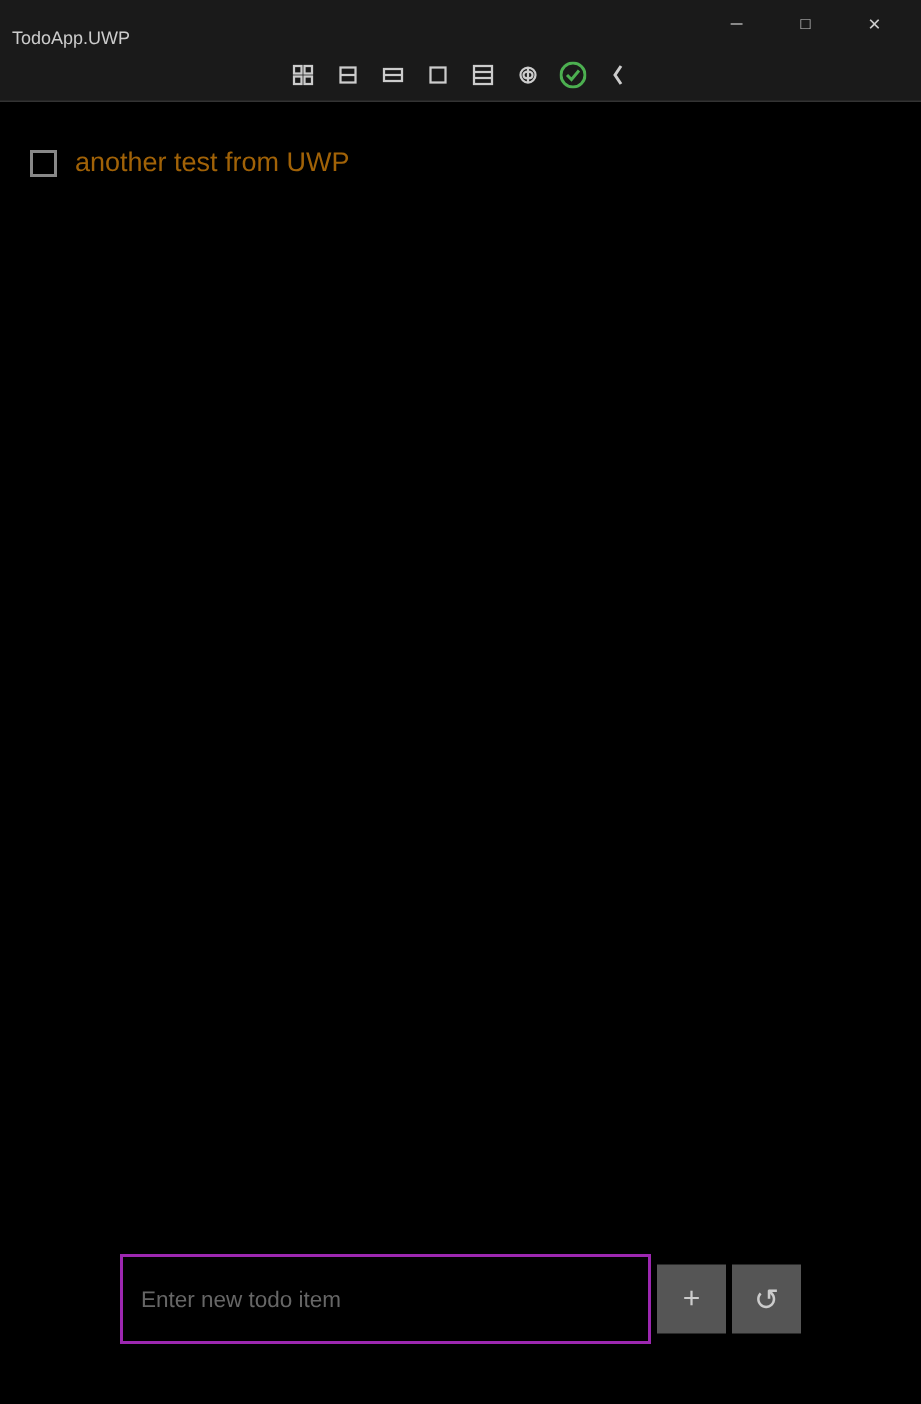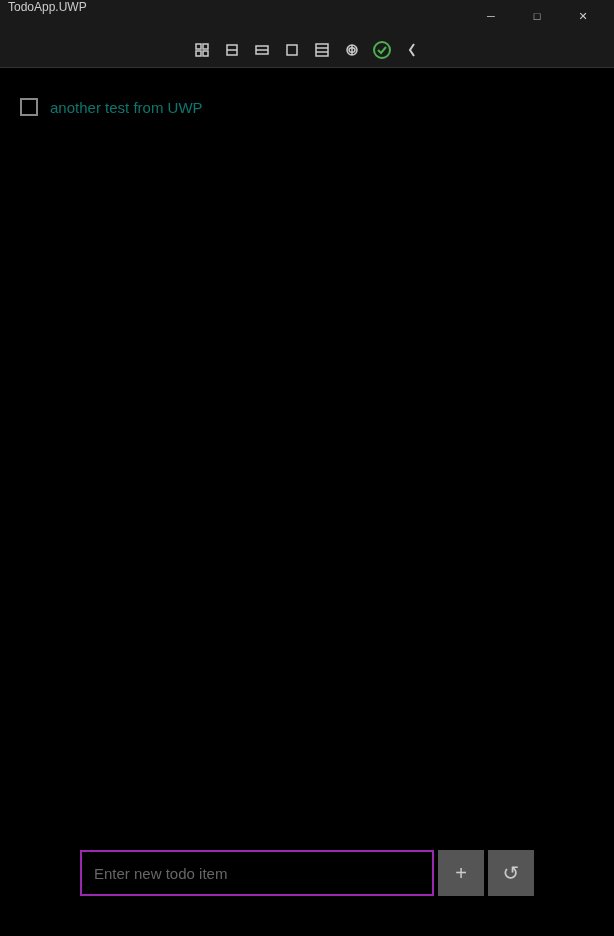--- a/index.html
+++ b/index.html
@@ -14,21 +14,21 @@
       height: 936px;
       font-family: 'Segoe UI', Arial, sans-serif;
       color: #fff;
       overflow: hidden;
       position: relative;
     }
 
     
     .title-bar {
       display: flex;
-      align-items: flex-start;
+      align-items: flex-end;
       justify-content: space-between;
       height: 32px;
       background: #1a1a1a;
       padding: 0 8px;
       position: relative;
     }
 
     .title-bar-title {
       font-size: 12px;
       color: #ccc;
@@ -116,40 +116,40 @@
       cursor: pointer;
       appearance: none;
       -webkit-appearance: none;
     }
 
     .todo-checkbox:checked {
       background: #fff;
     }
 
     .todo-label {
-      font-size: 15px;
-      color: #0f766e;
+      font-size: 18px;
+      color: #a16207;
       cursor: pointer;
     }
 
     
     .bottom-bar {
       position: absolute;
       bottom: 40px;
       left: 0;
       right: 0;
       padding: 0 80px;
       display: flex;
       align-items: center;
       gap: 4px;
     }
 
     .todo-input {
       flex: 1;
-      height: 46px;
+      height: 60px;
       background: #000;
       border: 2px solid #9c27b0;
       color: #a16207;
       font-size: 15px;
       padding: 0 12px;
       outline: none;
       font-family: 'Segoe UI', Arial, sans-serif;
     }
 
     .todo-input::placeholder {

